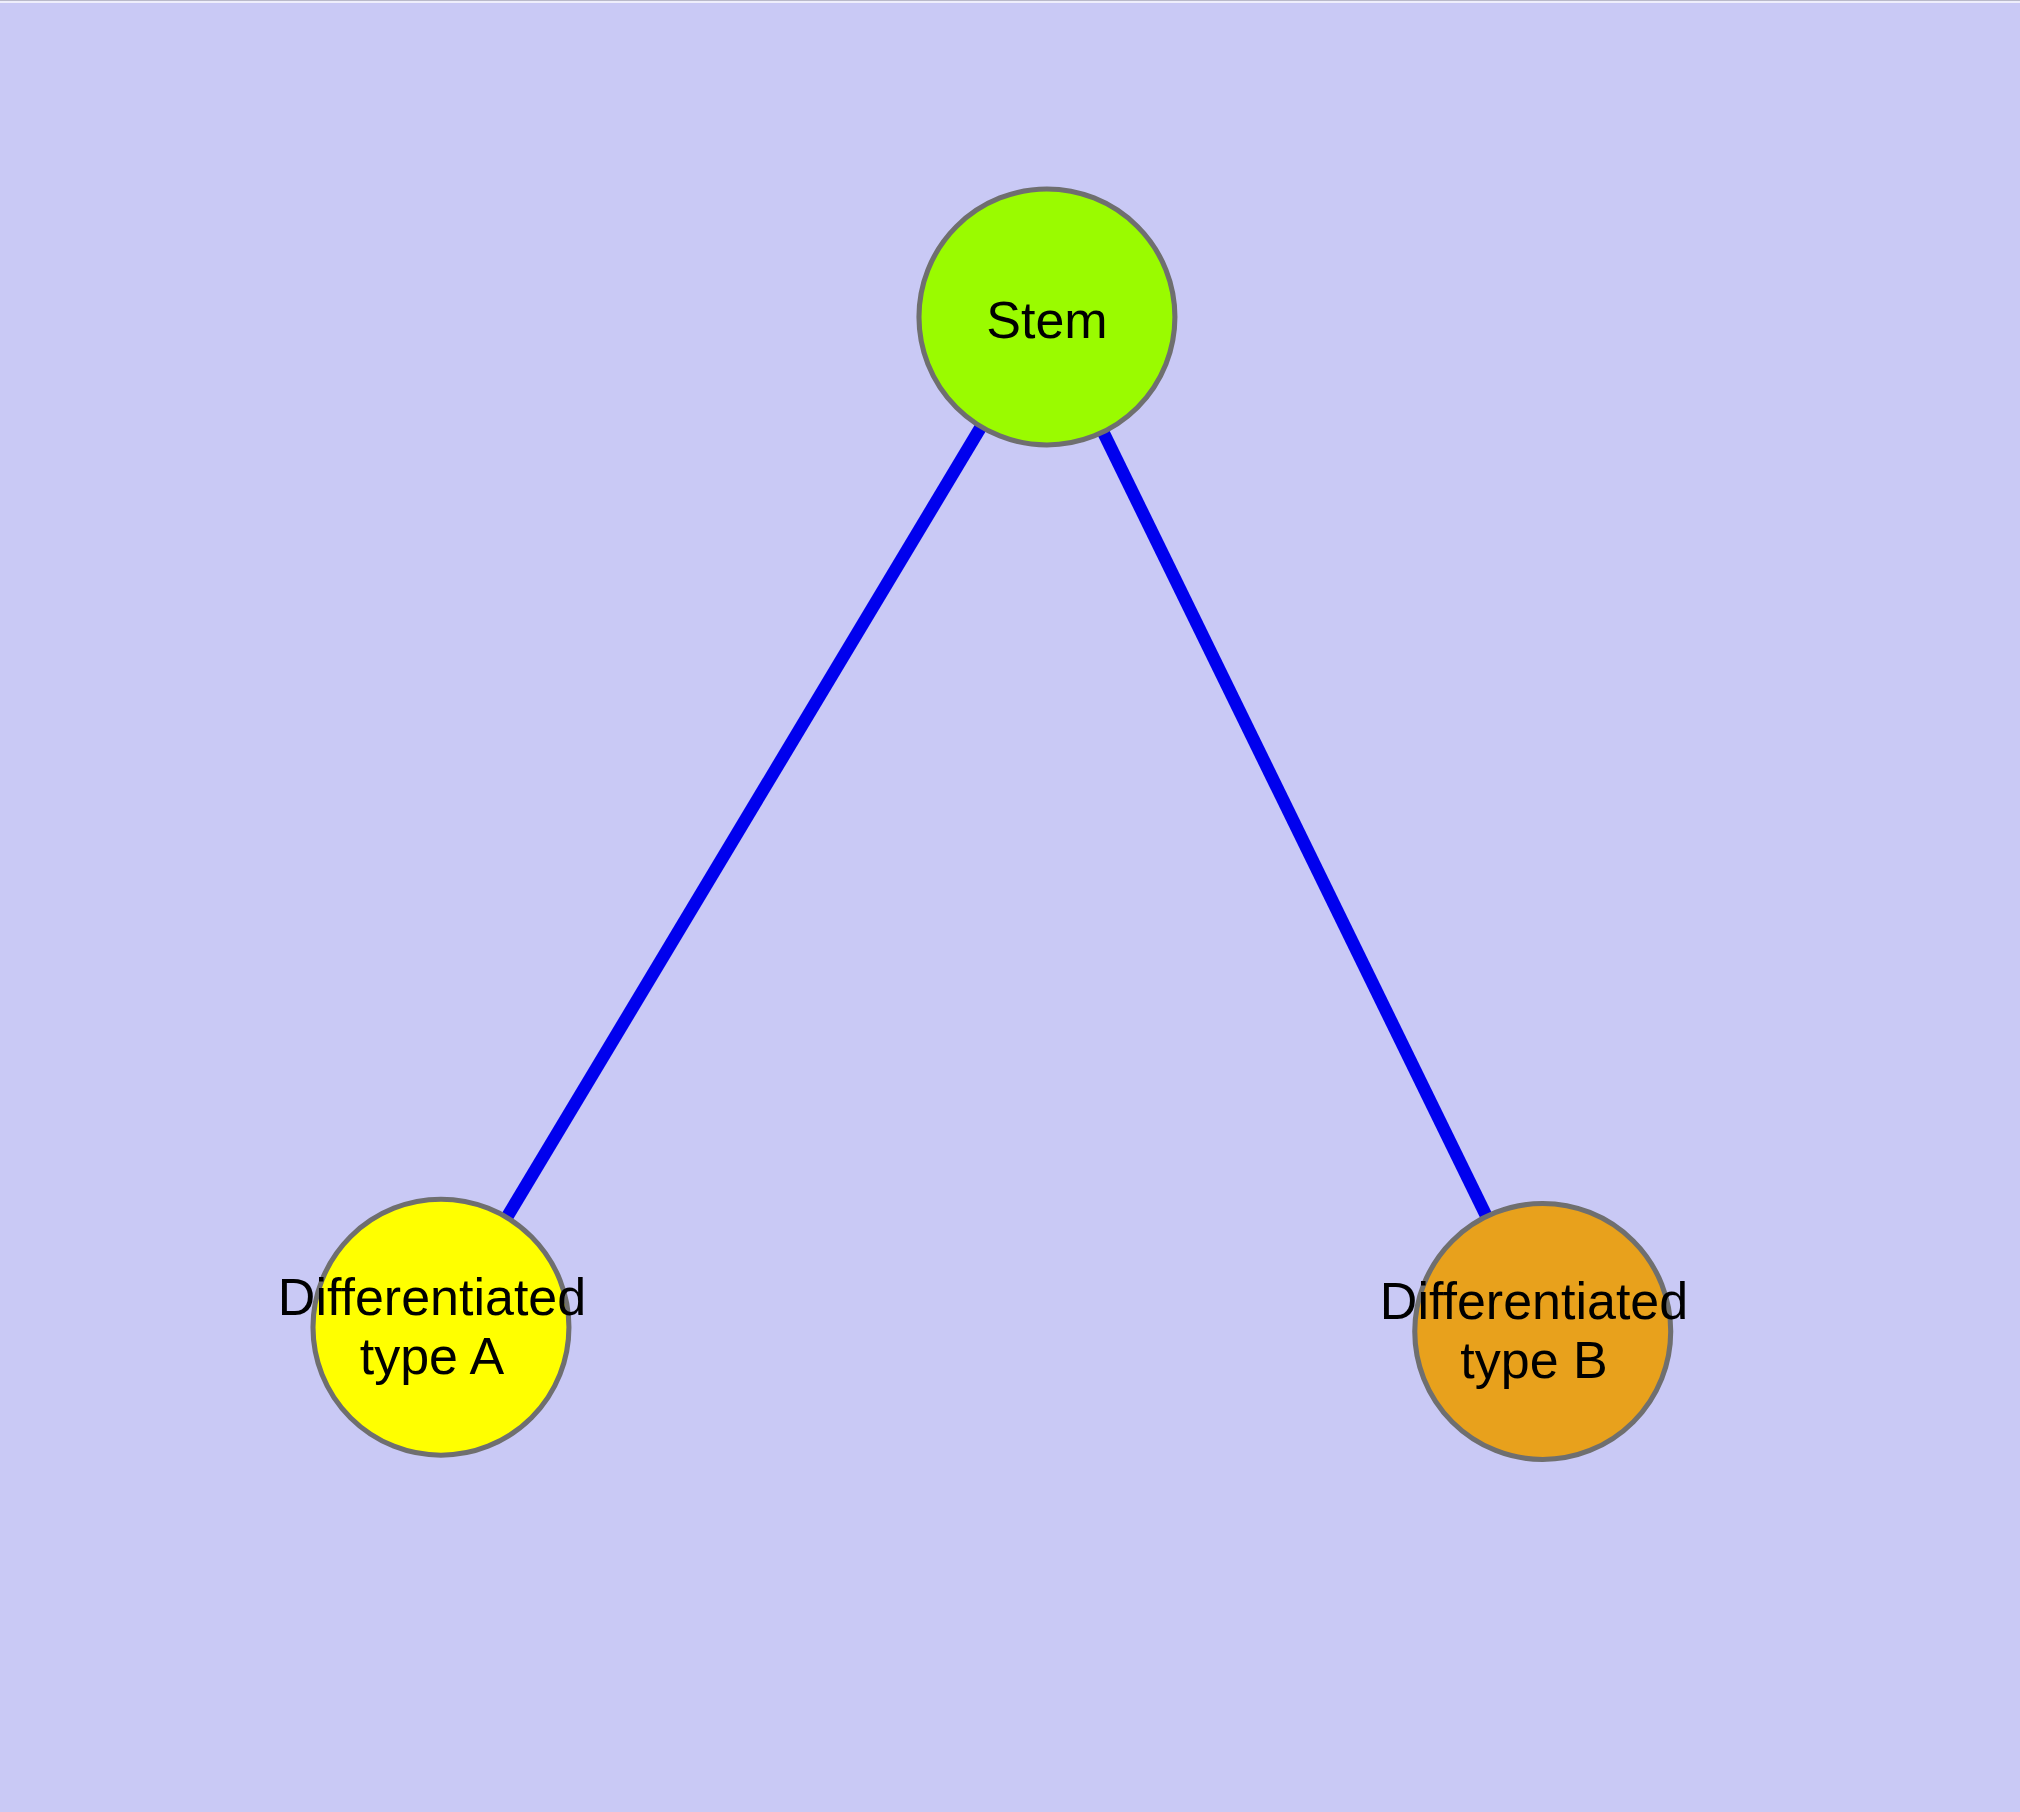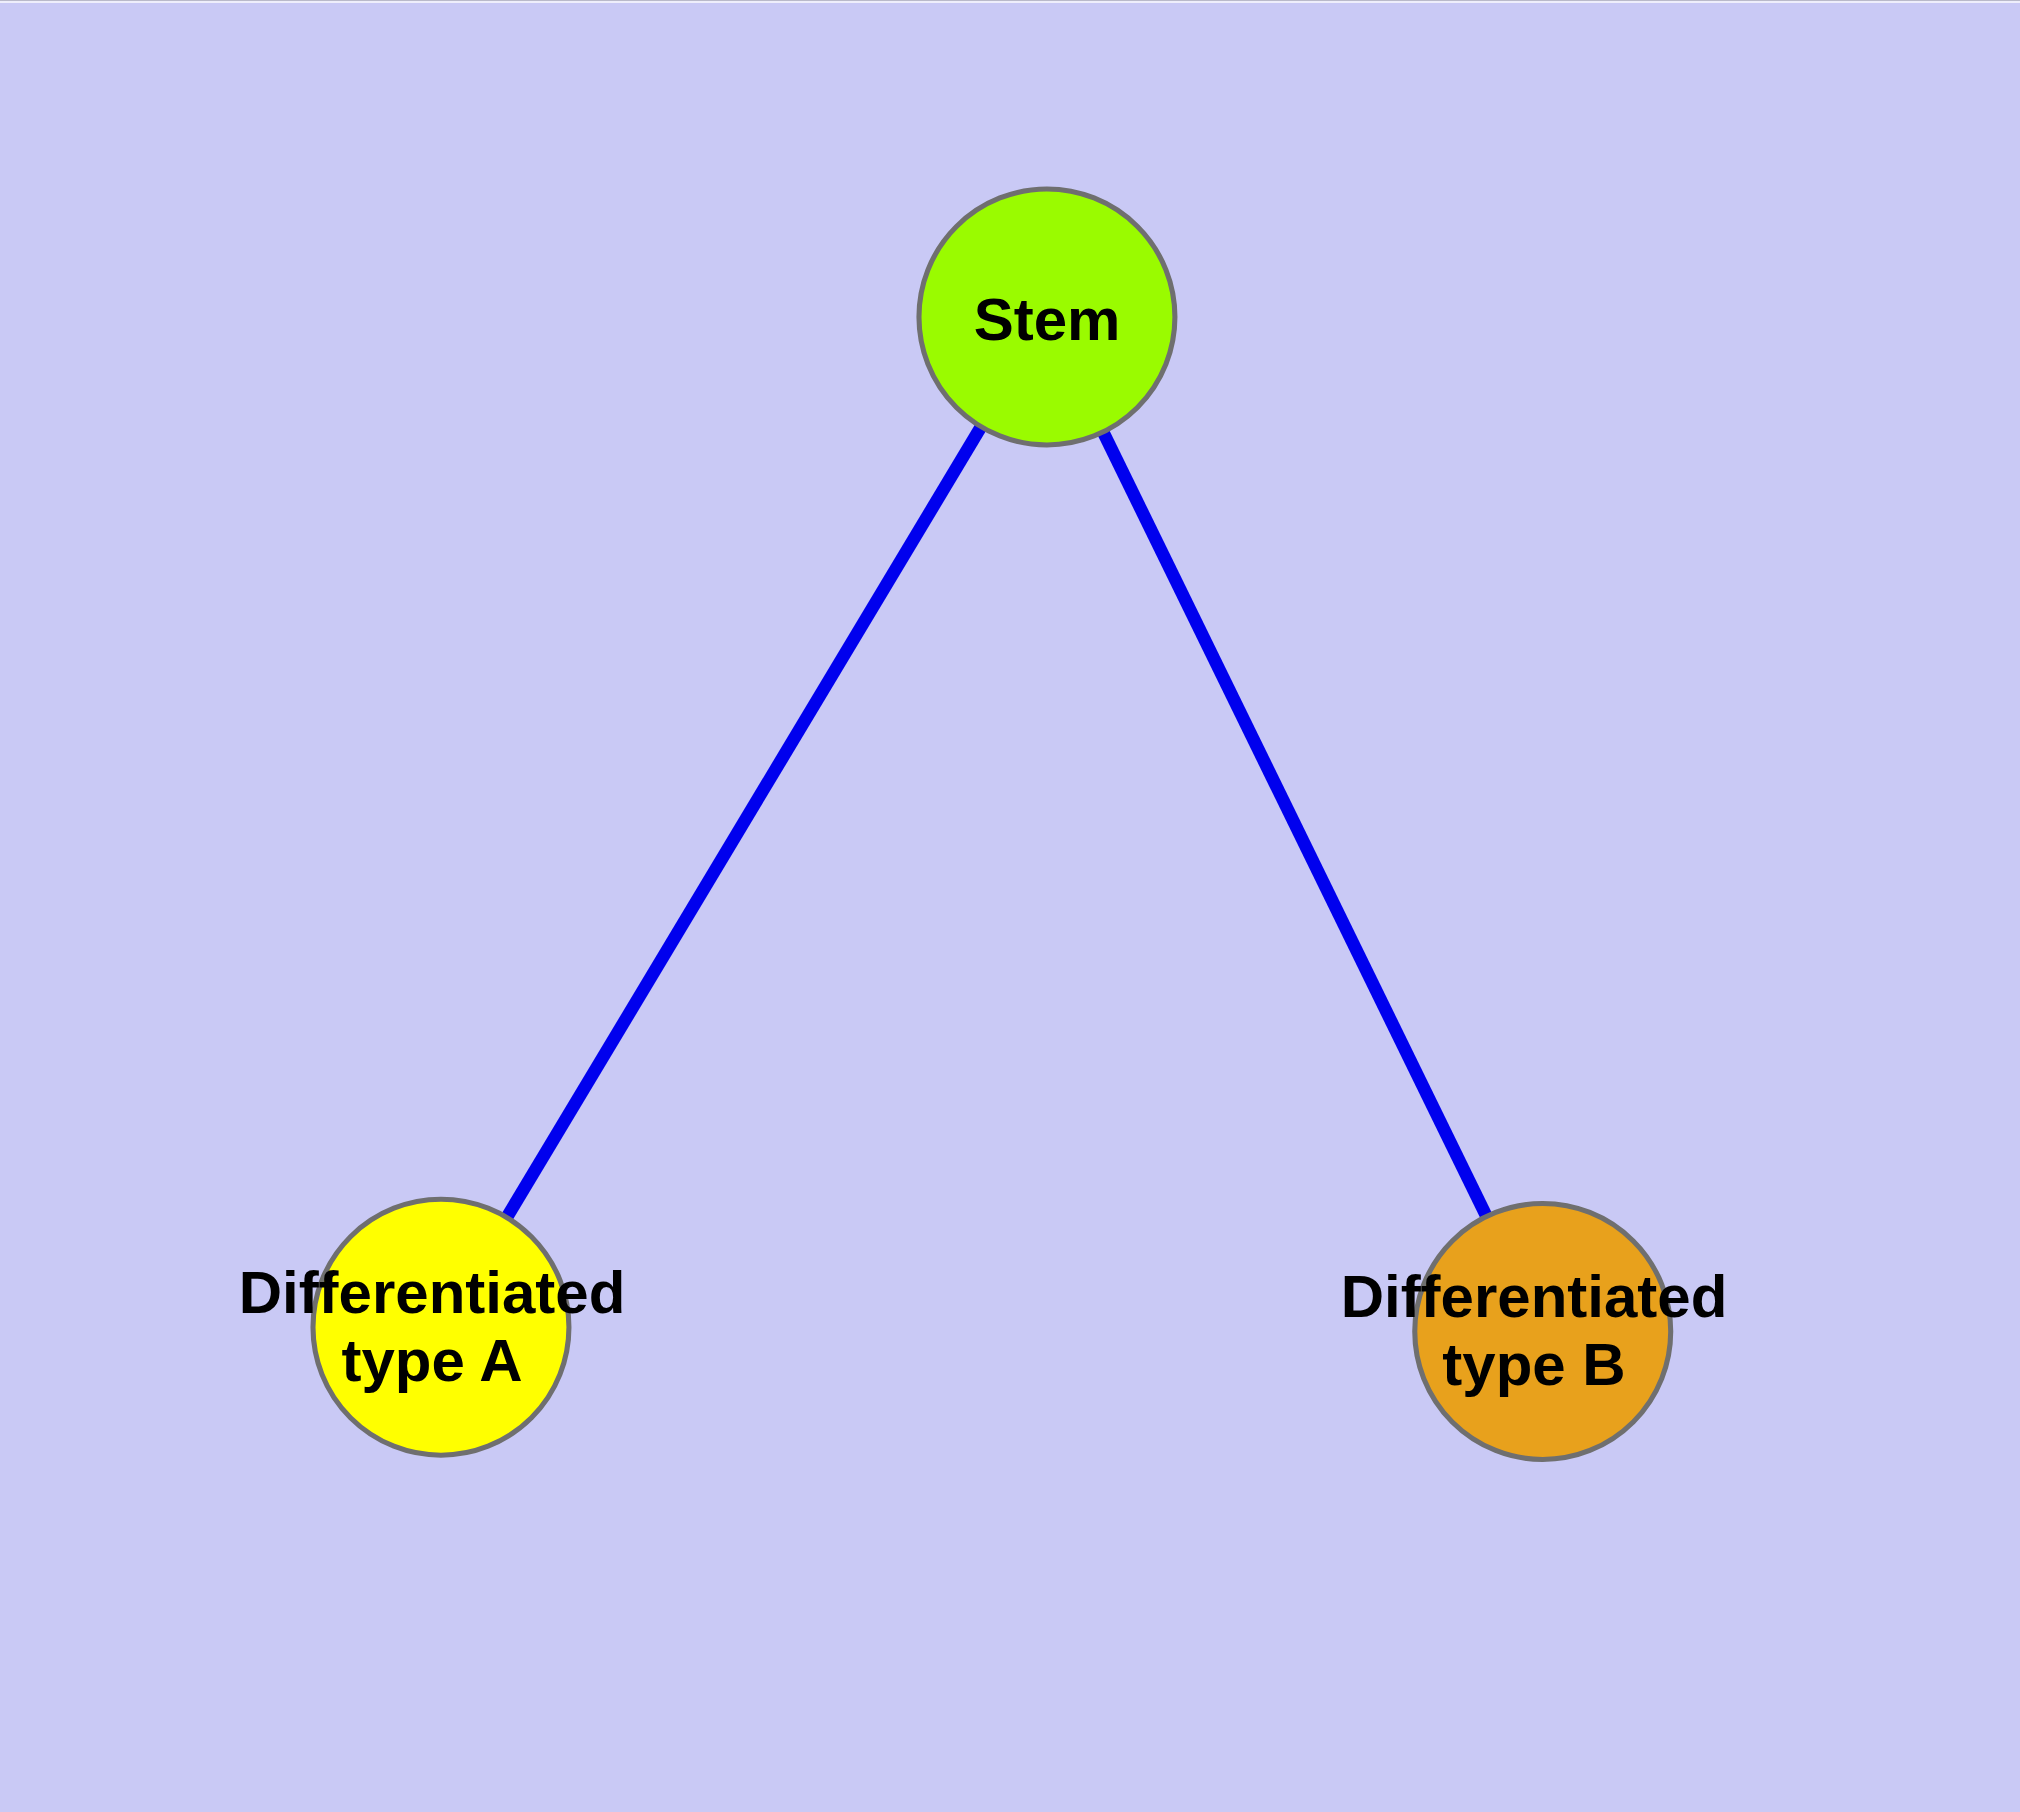--- a/index.html
+++ b/index.html
@@ -38,22 +38,22 @@
   svg.graph-canvas circle {
     stroke: var(--nodeBorder);
     stroke-width: 6;
   }
   .node-label {
     position: absolute;
     transform: translate(-50%, -50%);
     text-align: center;
     white-space: pre-line;
     color: var(--label);
-    font-weight: bold;
-    font-size: 60px;
+    font-weight: normal;
+    font-size: 52px;
     line-height: 1.13;
   }
   .label-stem   { left: 1047px; top: 320px; }
   .label-type-a { left: 432px;  top: 1327px; }
   .label-type-b { left: 1534px; top: 1331px; }
 </style>
 </head>
 <body>
 
 <div class="diagram">

